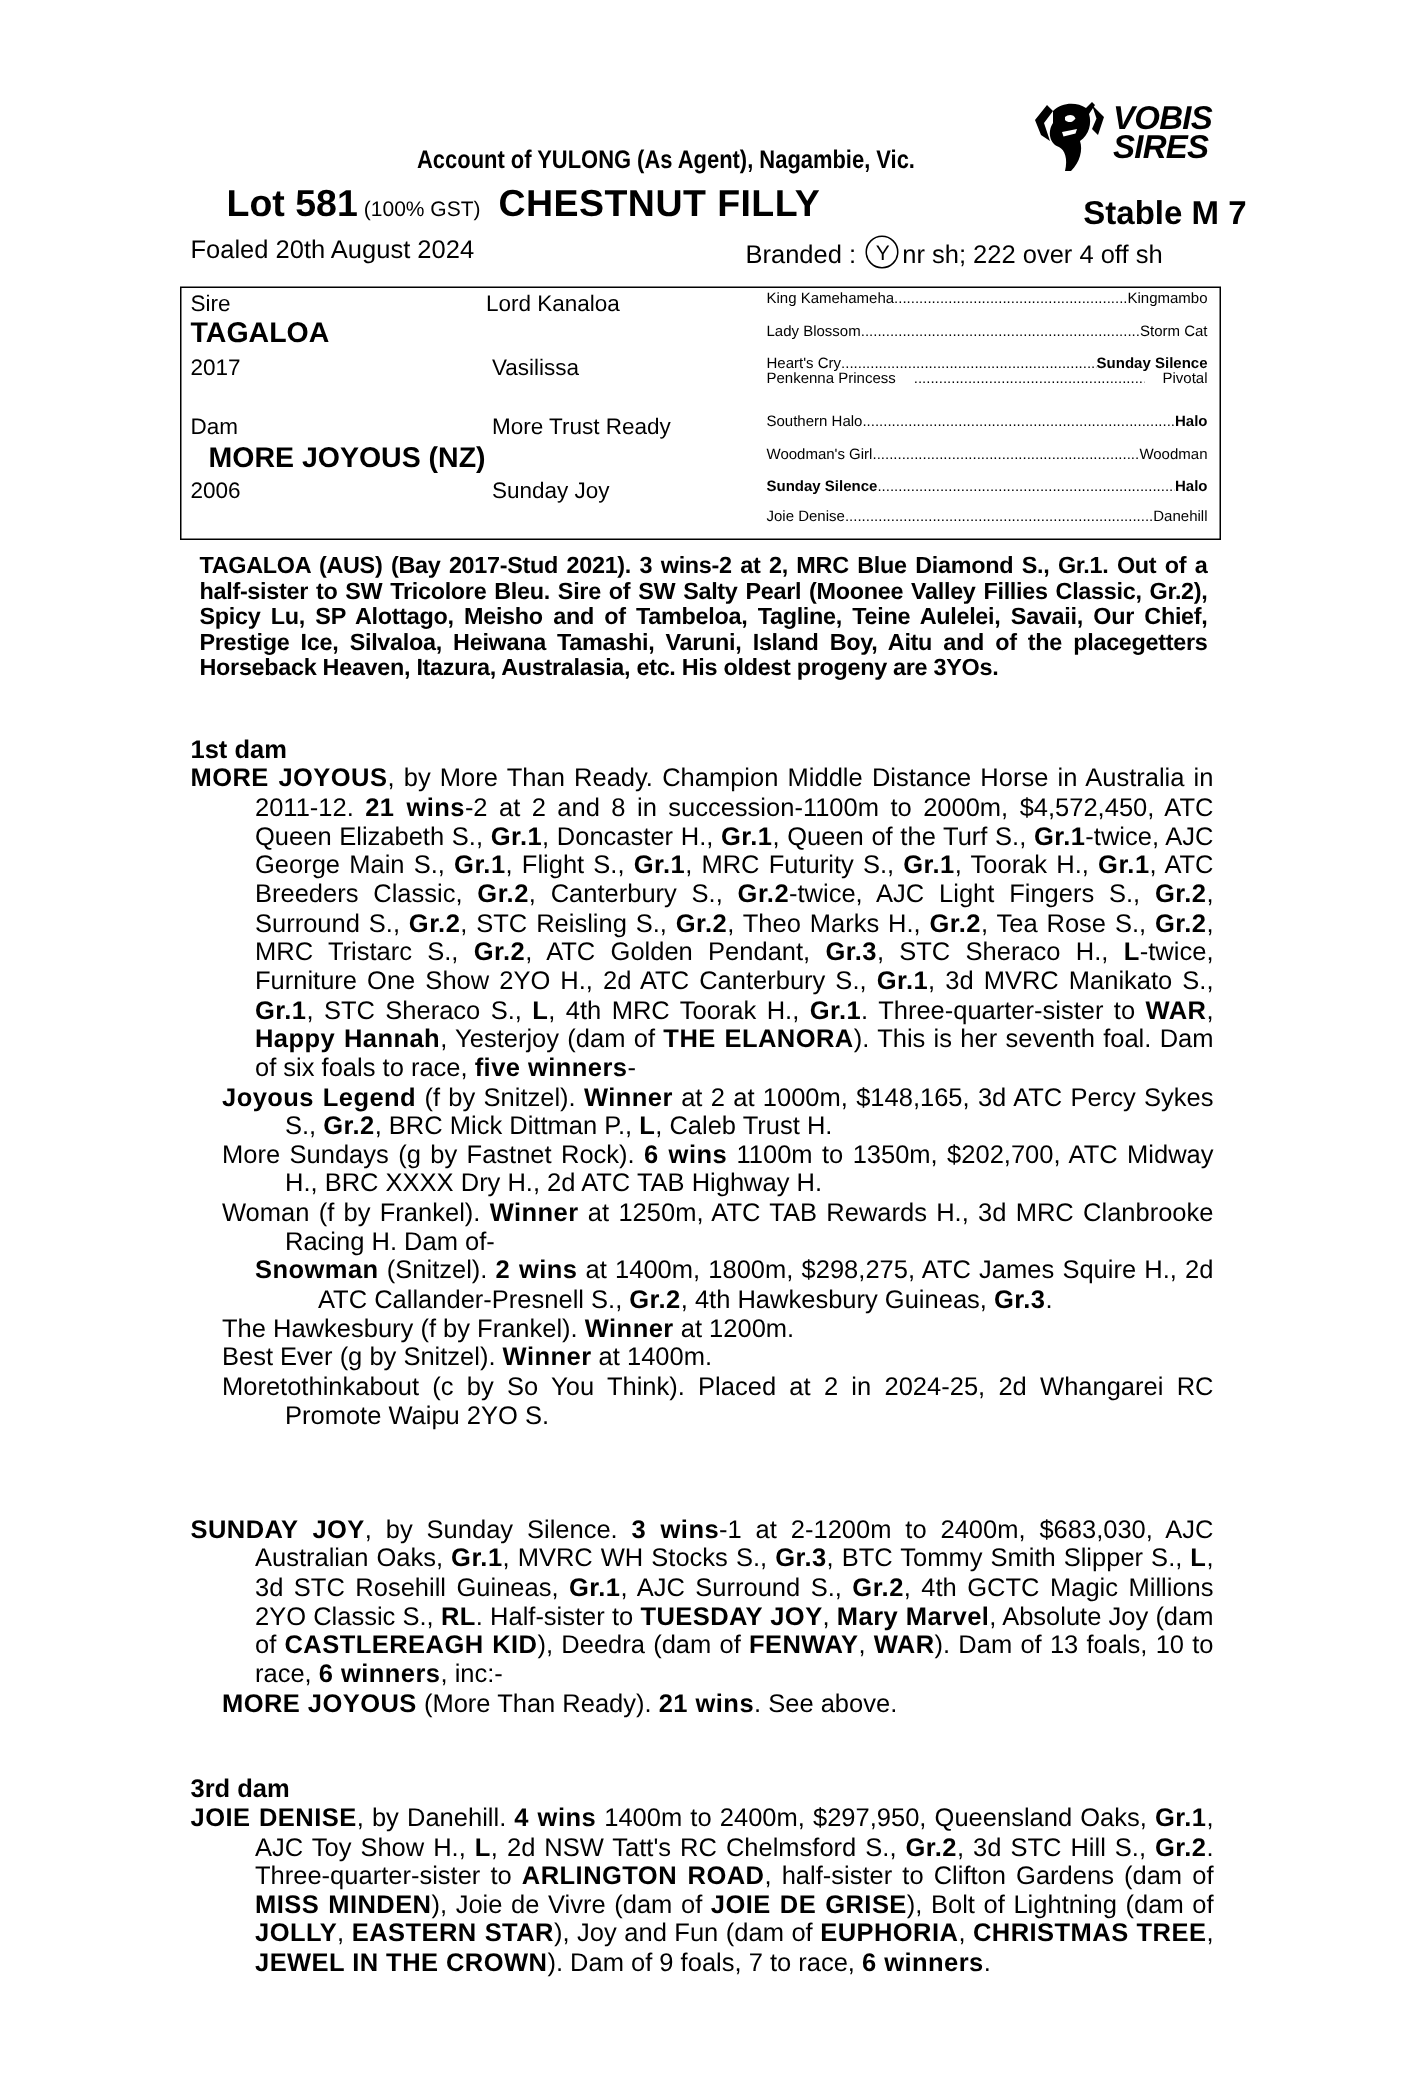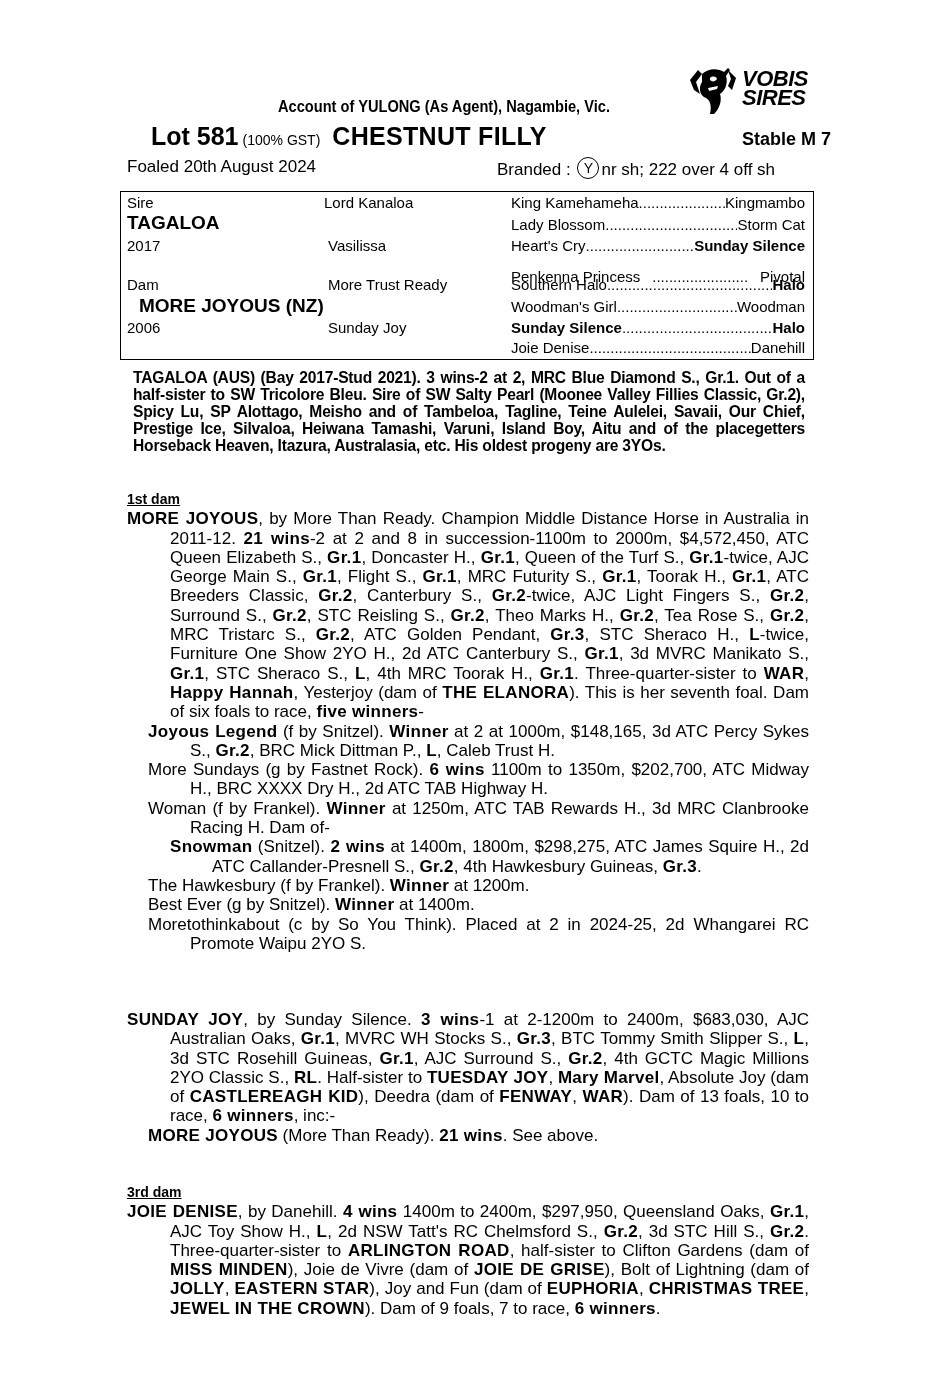--- a/index.html
+++ b/index.html
@@ -9,40 +9,40 @@
   .logo { position: absolute; left: 684px; top: 60px; width: 136px; height: 56px; display: flex; align-items: center; }
   .logo svg { width: 56px; height: 56px; }
   .logo-text { font-family: "Liberation Sans", sans-serif; font-weight: 900; font-style: italic; font-size: 22px; line-height: 19px; letter-spacing: -0.5px; margin-left: 2px; }
 
   .account { position: absolute; left: 278px; top: 97px; font-family: "Liberation Sans Narrow", "Liberation Sans", sans-serif; font-weight: bold; font-size: 17px; transform: scaleX(0.86); transform-origin: left center; white-space: nowrap; }
 
   .lot-line { position: absolute; left: 127px; top: 122px; width: 680px; height: 32px; white-space: nowrap; margin-left: 24px; }
   .lot-num { font-weight: bold; font-size: 25px; }
   .gst { font-size: 14px; margin-left: 4px; }
   .title { font-weight: bold; font-size: 25px; margin-left: 12px; letter-spacing: 0.3px; }
-  .stable { position: absolute; right: 0; top: 7px; font-weight: bold; font-size: 18px; }
+  .stable { position: absolute; right: 0; top: 7px; font-weight: bold; font-size: 22px; }
 
   .foaled-line { position: absolute; left: 127px; top: 157px; width: 680px; font-size: 17px; white-space: nowrap; }
   .branded { position: absolute; left: 370px; top: 0; }
   .brand-glyph { display: inline-block; width: 20px; height: 20px; border: 1.3px solid #000; border-radius: 50%; font-size: 14px; line-height: 20px; text-align: center; vertical-align: 2px; margin: 0 2px 0 2px; }
 
   .pedigree { position: absolute; left: 120px; top: 191px; width: 694px; height: 169px; border: 1.5px solid #000; box-sizing: border-box; }
   .ped-cell { position: absolute; font-size: 15px; white-space: nowrap; }
   .ped-bold { font-weight: bold; font-size: 19px; }
-  .gp { position: absolute; left: 390px; width: 294px; font-size: 15px; display: flex; white-space: nowrap; }
+  .gp { position: absolute; left: 390px; width: 294px; font-size: 10px; display: flex; white-space: nowrap; }
   .gp .a { flex: 0 0 auto; }
   .gp .dots { flex: 1 1 auto; overflow: hidden; }
   .gp .dots::before { content: "................................................................................................................"; letter-spacing: 0; }
   .gp .b { flex: 0 0 auto; }
   .b-bold { font-weight: bold; }
 
   .sire-para { position: absolute; left: 133px; top: 369px; width: 672px; font-weight: bold; font-size: 15.6px; line-height: 17px; text-align: justify; letter-spacing: -0.2px; }
 
   .section { position: absolute; left: 127px; width: 682px; font-size: 17px; line-height: 19.3px; }
-  .sec-head { font-weight: bold; font-size: 14px; text-decoration: underline; }
+  .sec-head { font-weight: bold; font-size: 17px; }
   .entry { text-align: justify; padding-left: 43px; text-indent: -43px; }
   .entry.l1 { padding-left: 63px; text-indent: -43px; margin-left: 0; }
   .entry.l1 { padding-left: 63px; text-indent: -42px; }
   .entry.l2 { padding-left: 85px; text-indent: -42px; }
   b.h { font-weight: 900; letter-spacing: 0.3px; }
 </style>
 </head>
 <body>
 
 <div class="page">
@@ -97,21 +97,21 @@
     <div class="gp" style="top:24px;">
         <span class="a">Lady Blossom</span>
         <span class="dots"></span>
         <span class="b">Storm Cat</span>
       </div>
     <div class="gp" style="top:45px;">
         <span class="a">Heart's Cry</span>
         <span class="dots"></span>
         <span class="b b-bold">Sunday Silence</span>
       </div>
-    <div class="gp" style="top:76px;gap:12px;">
+    <div class="gp" style="top:55px;gap:12px;">
         <span class="a">Penkenna Princess</span>
         <span class="dots"></span>
         <span class="b">Pivotal</span>
       </div>
     <div class="gp" style="top:84px;">
         <span class="a">Southern Halo</span>
         <span class="dots"></span>
         <span class="b b-bold">Halo</span>
       </div>
     <div class="gp" style="top:106px;">

